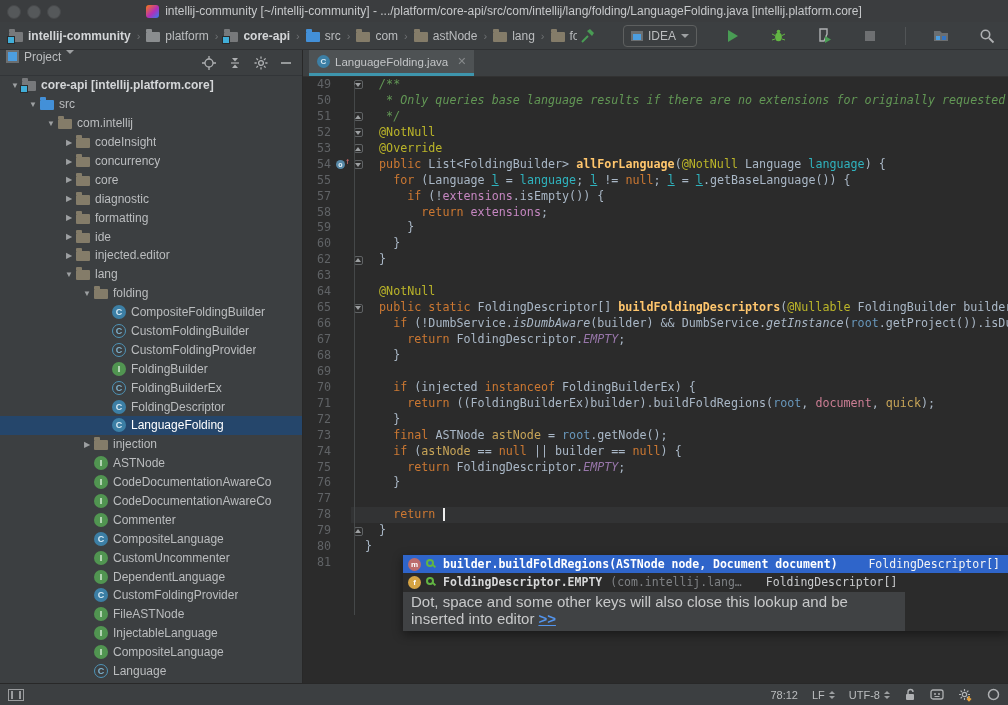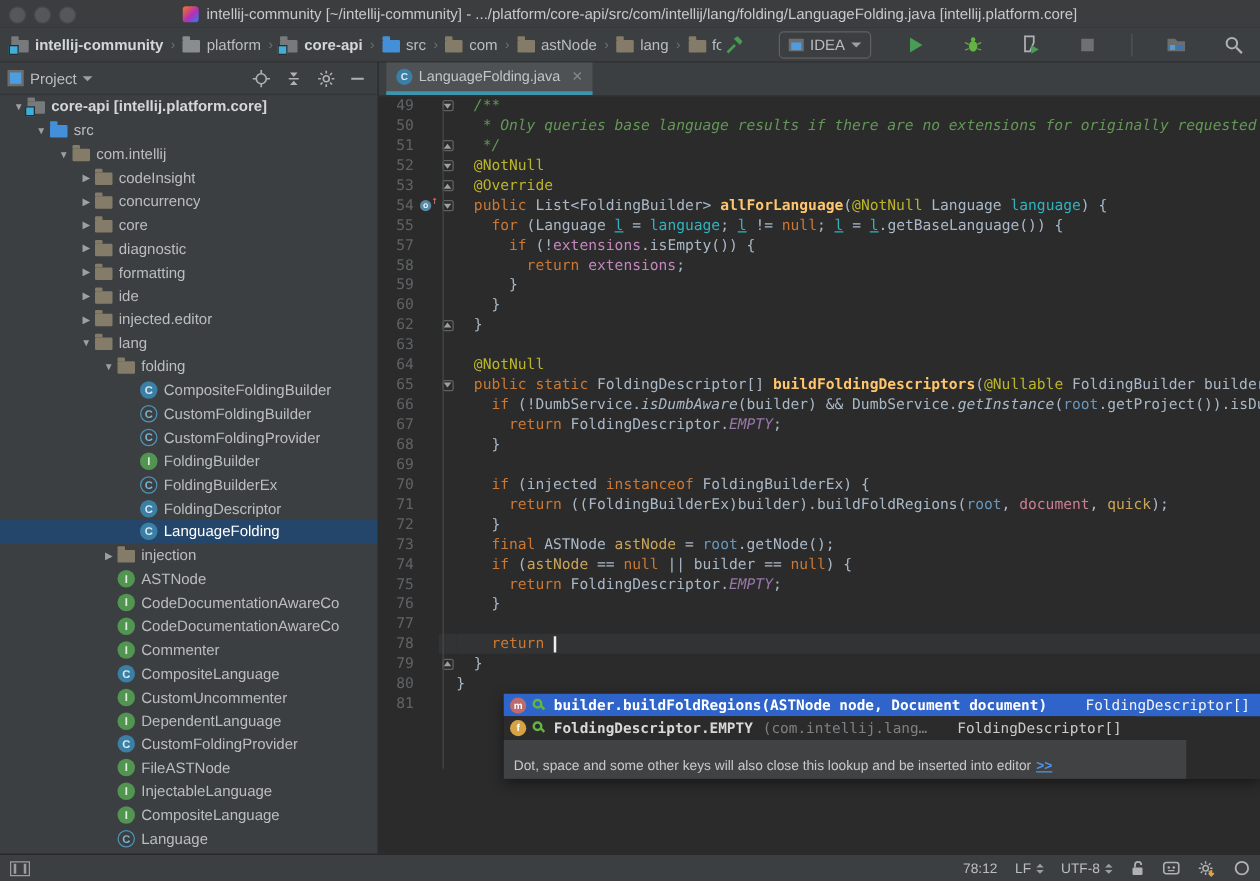--- a/index.html
+++ b/index.html
@@ -32,21 +32,21 @@
   
   #toolbar{display:flex;align-items:center;gap:24px;padding-right:4px}
   .tb-btn{display:flex;align-items:center;justify-content:center;width:22px;height:22px;border-radius:3px}
   .runcfg{display:flex;align-items:center;gap:5px;border:1px solid #5E6060;border-radius:4px;height:20px;padding:0 7px;color:#BBBDBF;font-size:12px}
   .runcfg .mini-win{width:12px;height:10px;background:#6B6E70;position:relative}
   .runcfg .mini-win::after{content:"";position:absolute;left:2px;top:3px;width:8px;height:6px;background:#4C9EE0}
   .caret-down{width:0;height:0;border-left:4px solid transparent;border-right:4px solid transparent;border-top:4px solid #9DA0A2}
   .tb-sep{width:1px;height:18px;background:#515456}
   
   #project-panel{position:absolute;left:0;top:50px;width:303px;height:633px;background:#3C3F41;border-right:1px solid #282828;box-sizing:border-box;overflow:hidden}
-  #pp-header{height:25px;display:flex;align-items:center;padding:0 6px;gap:5px;border-bottom:1px solid #323538}
+  #pp-header{height:25px;display:flex;padding:0 6px;gap:5px;border-bottom:1px solid #323538}
   #pp-header .pp-ico{width:13px;height:13px;background:#6B6E70;display:inline-block;position:relative}
   #pp-header .pp-ico::after{content:"";position:absolute;inset:2px;background:#4C9EE0}
   #pp-title{color:#BBBDBF;font-size:12px}
   #pp-actions{margin-left:auto;display:flex;align-items:center;gap:12px;padding-right:4px}
   #tree{position:absolute;left:0;top:26px;right:0;bottom:0;overflow:hidden}
   .tree-row{display:flex;align-items:center;height:18.9px;white-space:nowrap;color:#BBBDBF;font-size:12px}
   .tree-row.selected{background:#25466B;color:#FFFFFF}
   .tree-row .arr{width:14px;flex:0 0 auto;text-align:center;color:#9DA0A2;font-size:8px}
   .tree-row .lbl{margin-left:5px;overflow:hidden}
   .tree-row.bold .lbl{font-weight:bold;color:#D4D6D8}
@@ -89,21 +89,21 @@
   .pop-row.sel .pop-name{color:#FFFFFF}
   .pop-pkg{color:#7E8184;margin-left:8px;white-space:pre}
   .pop-type{margin-left:auto;padding-right:8px;color:#C9CBCD;white-space:pre}
   .pop-row.sel .pop-type{color:#F2F3F4}
   .pop-row.plain .pop-type{margin-left:24px}
   .ic-m{width:13px;height:13px;border-radius:50%;background:#BC6C6C;color:#fff;font:700 8px "Liberation Sans";display:flex;align-items:center;justify-content:center;flex:0 0 auto}
   .ic-f{width:13px;height:13px;border-radius:50%;background:#D5A343;color:#fff;font:700 8px "Liberation Sans";display:flex;align-items:center;justify-content:center;flex:0 0 auto}
   .ic-key{position:relative;width:12px;height:12px;margin:0 6px 0 4px;flex:0 0 auto}
   .ic-key::before{content:"";position:absolute;left:1px;top:1px;width:4px;height:4px;border:2px solid #62B543;border-radius:50%}
   .ic-key::after{content:"";position:absolute;left:7px;top:7px;width:4px;height:2px;background:#62B543;box-shadow:2px 2px 0 -1px #62B543;transform:rotate(45deg)}
-  #popup-hint{width:546px;background:#404244;color:#C8C9CA;font-size:11px;padding:15px 8px 4px;box-sizing:border-box;font-family:"Liberation Sans",sans-serif}
+  #popup-hint{width:502px;background:#404244;color:#C8C9CA;font-size:15px;padding:1px 8px 4px;box-sizing:border-box;font-family:"Liberation Sans",sans-serif}
   #popup-hint a{color:#5394EC;text-decoration:underline;font-weight:bold;margin-left:4px}
   
   #statusbar{position:absolute;left:0;top:683px;width:1008px;height:22px;background:#3C3F41;border-top:1px solid #282828;display:flex;align-items:center;box-sizing:border-box;padding:0 8px;color:#BBBDBF;font-size:11px}
   #sb-right{margin-left:auto;display:flex;align-items:center;gap:14px}
   .updown{display:inline-flex;flex-direction:column;gap:2px;margin-left:4px;vertical-align:middle}
   .updown i{display:block;width:0;height:0;border-left:3px solid transparent;border-right:3px solid transparent}
   .updown i.u{border-bottom:3px solid #9DA0A2}
   .updown i.d{border-top:3px solid #9DA0A2}
   .sb-item{display:flex;align-items:center}
   #tw-toggle{width:14px;height:10px;border:1px solid #9A9C9E;position:relative}

